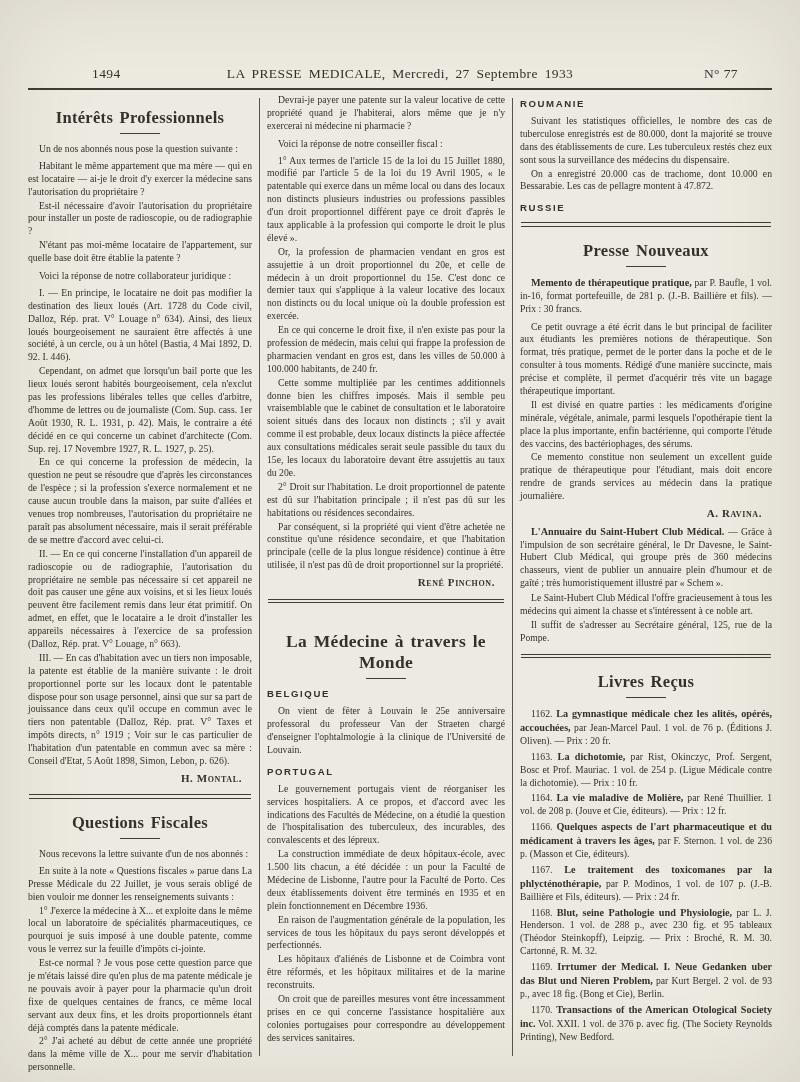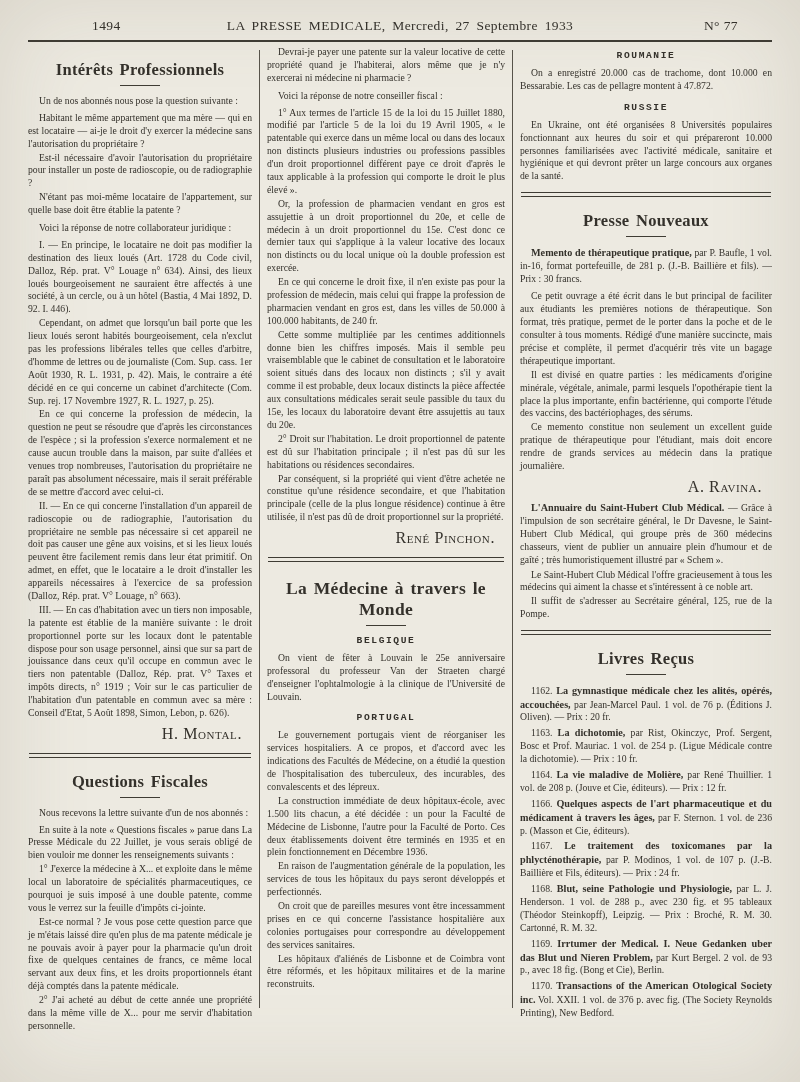--- a/index.html
+++ b/index.html
@@ -8,43 +8,43 @@
     background:#edeae1;color:#34312b;overflow:hidden;
     font-family:"Liberation Serif","DejaVu Serif",serif;
     box-shadow:inset 0 0 90px rgba(120,110,90,.18);
   }
   
   .masthead{
     display:grid;grid-template-columns:120px 1fr 120px;align-items:end;
     padding:18px 40px 4px 40px;font-size:13.5px;letter-spacing:.4px;
   }
   .masthead .pgnum{padding-left:52px;}
-  .masthead .jtitle{text-align:center;word-spacing:3px;}
+  .masthead .jtitle{text-align:center;word-spacing:3px;margin-top:48px;}
   .masthead .issue{text-align:right;padding-right:22px;}
   .headrule{margin:2px 28px 0 28px;border-top:2.5px solid #3f3c34;}
   
   .cols{
     display:grid;grid-template-columns:224px 1px 238px 1px 1fr;
     column-gap:7px;padding:4px 28px 0 28px;align-items:start;
   }
   .vrule{width:1px;height:958px;background:#57534a;margin-top:4px;}
   .col{min-width:0;}
   
   p{margin:0 0 1px 0;font-size:9.7px;line-height:1.33;text-align:justify;text-indent:11px;}
   p.lead{margin:5px 0 4px 0;}
-  .sig{text-align:right;font-variant:small-caps;letter-spacing:.6px;font-size:16px;margin:3px 10px 4px 0;text-indent:0;}
+  .sig{text-align:right;font-variant:small-caps;letter-spacing:.6px;font-size:11px;margin:3px 10px 4px 0;text-indent:0;font-weight:bold;}
   
   .h-main{
     text-align:center;font-weight:bold;font-size:16.5px;letter-spacing:.3px;
     margin:14px 0 0 0;word-spacing:2px;
   }
-  .h-monde{font-size:17.5px;margin-top:16px;}
+  .h-monde{font-size:17.5px;margin-top:28px;}
   .h-dash{width:40px;margin:5px auto 9px auto;border:0;border-top:1.3px solid #3f3c34;}
   .h-country{
-    text-align:center;font-family:Liberation Mono, monospace;
+    text-align:left;font-family:Liberation Sans, sans-serif;
     font-weight:bold;font-size:9.6px;letter-spacing:1.6px;margin:9px 0 6px 0;text-indent:0;
   }
   .dblrule{margin:9px 1px 2px 1px;border-top:1.6px solid #3f3c34;border-bottom:1px solid #3f3c34;height:2.5px;}
   
   .entry{margin:2px 0 2px 0;}
   .entry b{font-size:10.2px;}
   .spacer-sm{height:3px;}
 </style>
 </head>
 <body>
@@ -102,32 +102,32 @@
       <h2 class="h-main h-monde">La Médecine à travers le Monde</h2>
       <hr class="h-dash">
 
       <h3 class="h-country">BELGIQUE</h3>
       <p>On vient de fêter à Louvain le 25e anniversaire professoral du professeur Van der Straeten chargé d'enseigner l'ophtalmologie à la clinique de l'Université de Louvain.</p>
 
       <h3 class="h-country">PORTUGAL</h3>
       <p>Le gouvernement portugais vient de réorganiser les services hospitaliers. A ce propos, et d'accord avec les indications des Facultés de Médecine, on a étudié la question de l'hospitalisation des tuberculeux, des incurables, des convalescents et des lépreux.</p>
       <p>La construction immédiate de deux hôpitaux-école, avec 1.500 lits chacun, a été décidée : un pour la Faculté de Médecine de Lisbonne, l'autre pour la Faculté de Porto. Ces deux établissements doivent être terminés en 1935 et en plein fonctionnement en Décembre 1936.</p>
       <p>En raison de l'augmentation générale de la population, les services de tous les hôpitaux du pays seront développés et perfectionnés.</p>
+      <p>Les hôpitaux d'aliénés de Lisbonne et de Coimbra vont être réformés, et les hôpitaux militaires et de la marine reconstruits.</p>
       <p>On croit que de pareilles mesures vont être incessamment prises en ce qui concerne l'assistance hospitalière aux colonies portugaises pour correspondre au développement des services sanitaires.</p>
-      <p>Les hôpitaux d'aliénés de Lisbonne et de Coimbra vont être réformés, et les hôpitaux militaires et de la marine reconstruits.</p>
     </section>
 
     <div class="vrule"></div>
 
     <section class="col">
       <h3 class="h-country" style="margin-top:4px">ROUMANIE</h3>
+      <p>Suivant les statistiques officielles, le nombre des cas de tuberculose enregistrés est de 80.000, dont la majorité se trouve dans des établissements de cure. Les tuberculeux restés chez eux sont sous la surveillance des médecins du dispensaire.</p>
       <p>On a enregistré 20.000 cas de trachome, dont 10.000 en Bessarabie. Les cas de pellagre montent à 47.872.</p>
 
       <h3 class="h-country">RUSSIE</h3>
-      <p>En Ukraine, ont été organisées 8 Universités populaires fonctionnant aux heures du soir et qui prépareront 10.000 personnes familiarisées avec l'activité médicale, sanitaire et hygiénique et qui devront prêter un large concours aux organes de la santé.</p>
 
       <div class="dblrule"></div>
       <h2 class="h-main">Presse Nouveaux</h2>
       <hr class="h-dash">
 
       <p class="entry"><b>Memento de thérapeutique pratique,</b><span> par P. Baufle, 1 vol. in-16, format portefeuille, de 281 p. (J.-B. Baillière et fils). — Prix : 30 francs.</span></p>
       <div class="spacer-sm"></div>
       <p>Ce petit ouvrage a été écrit dans le but principal de faciliter aux étudiants les premières notions de thérapeutique. Son format, très pratique, permet de le porter dans la poche et de le consulter à tous moments. Rédigé d'une manière succincte, mais précise et complète, il permet d'acquérir très vite un bagage thérapeutique important.</p>
       <p>Il est divisé en quatre parties : les médicaments d'origine minérale, végétale, animale, parmi lesquels l'opothérapie tient la place la plus importante, enfin bactérienne, qui comporte l'étude des vaccins, des bactériophages, des sérums.</p>
       <p>Ce memento constitue non seulement un excellent guide pratique de thérapeutique pour l'étudiant, mais doit encore rendre de grands services au médecin dans la pratique journalière.</p>

